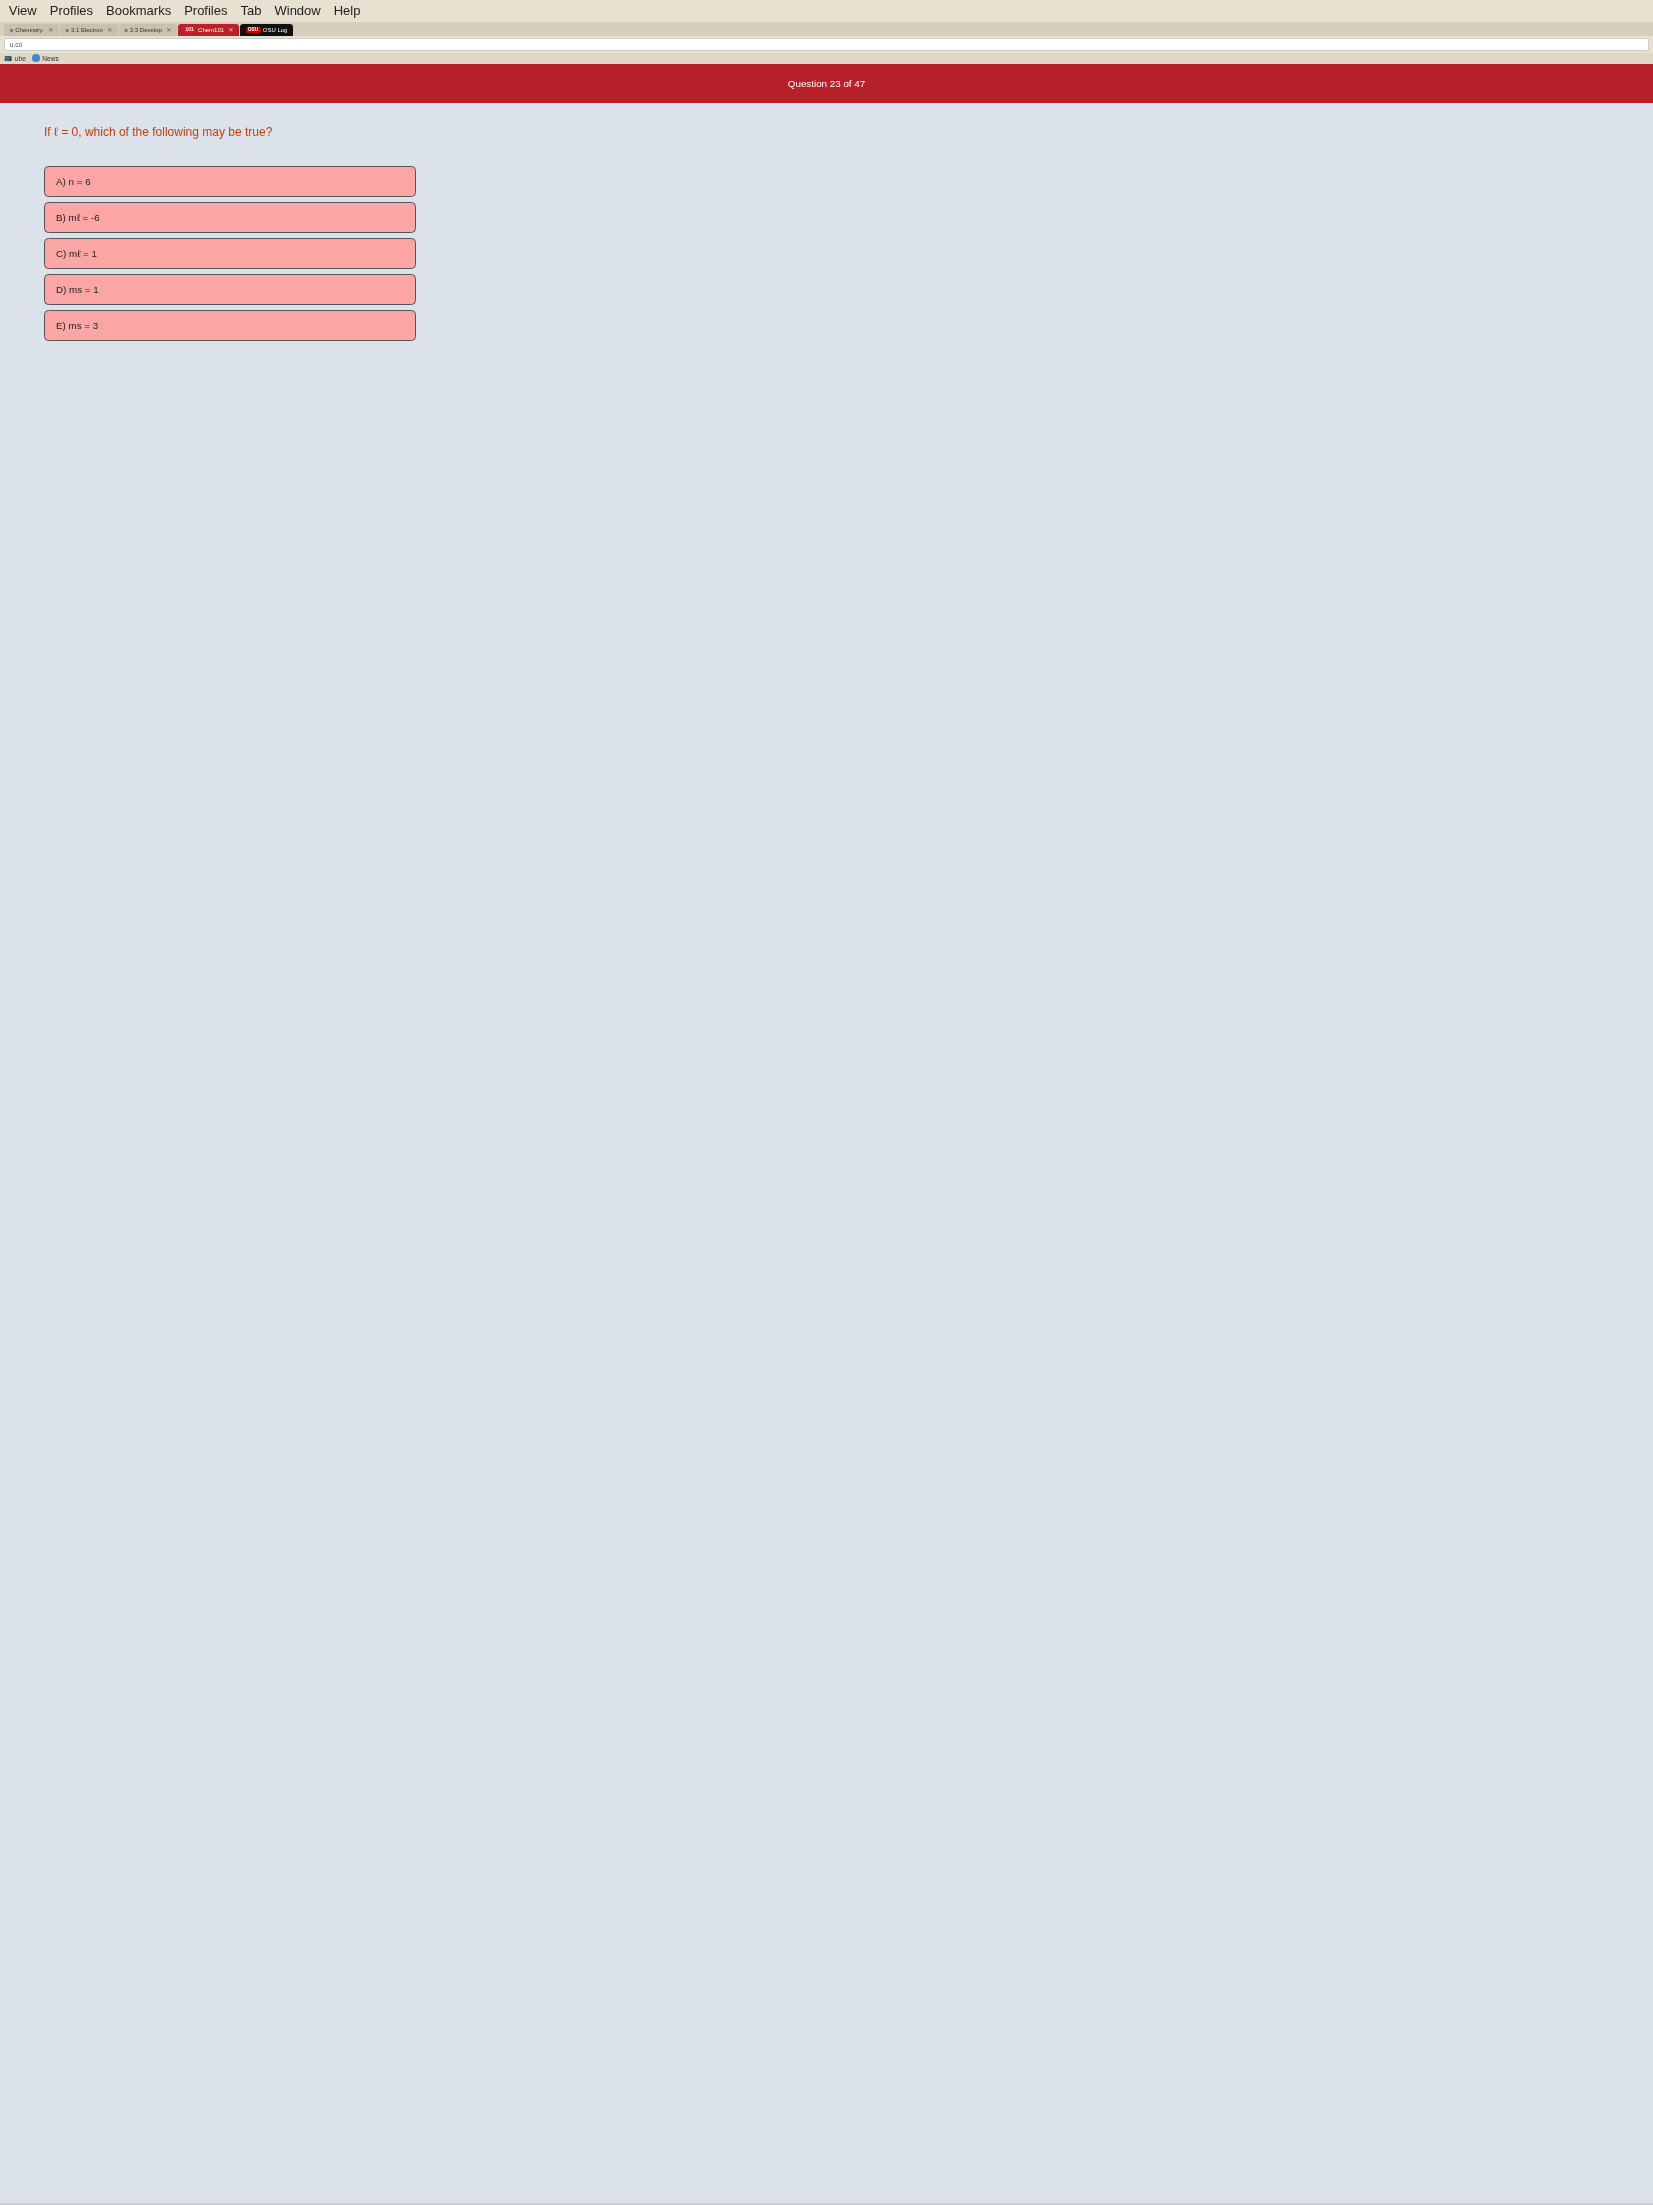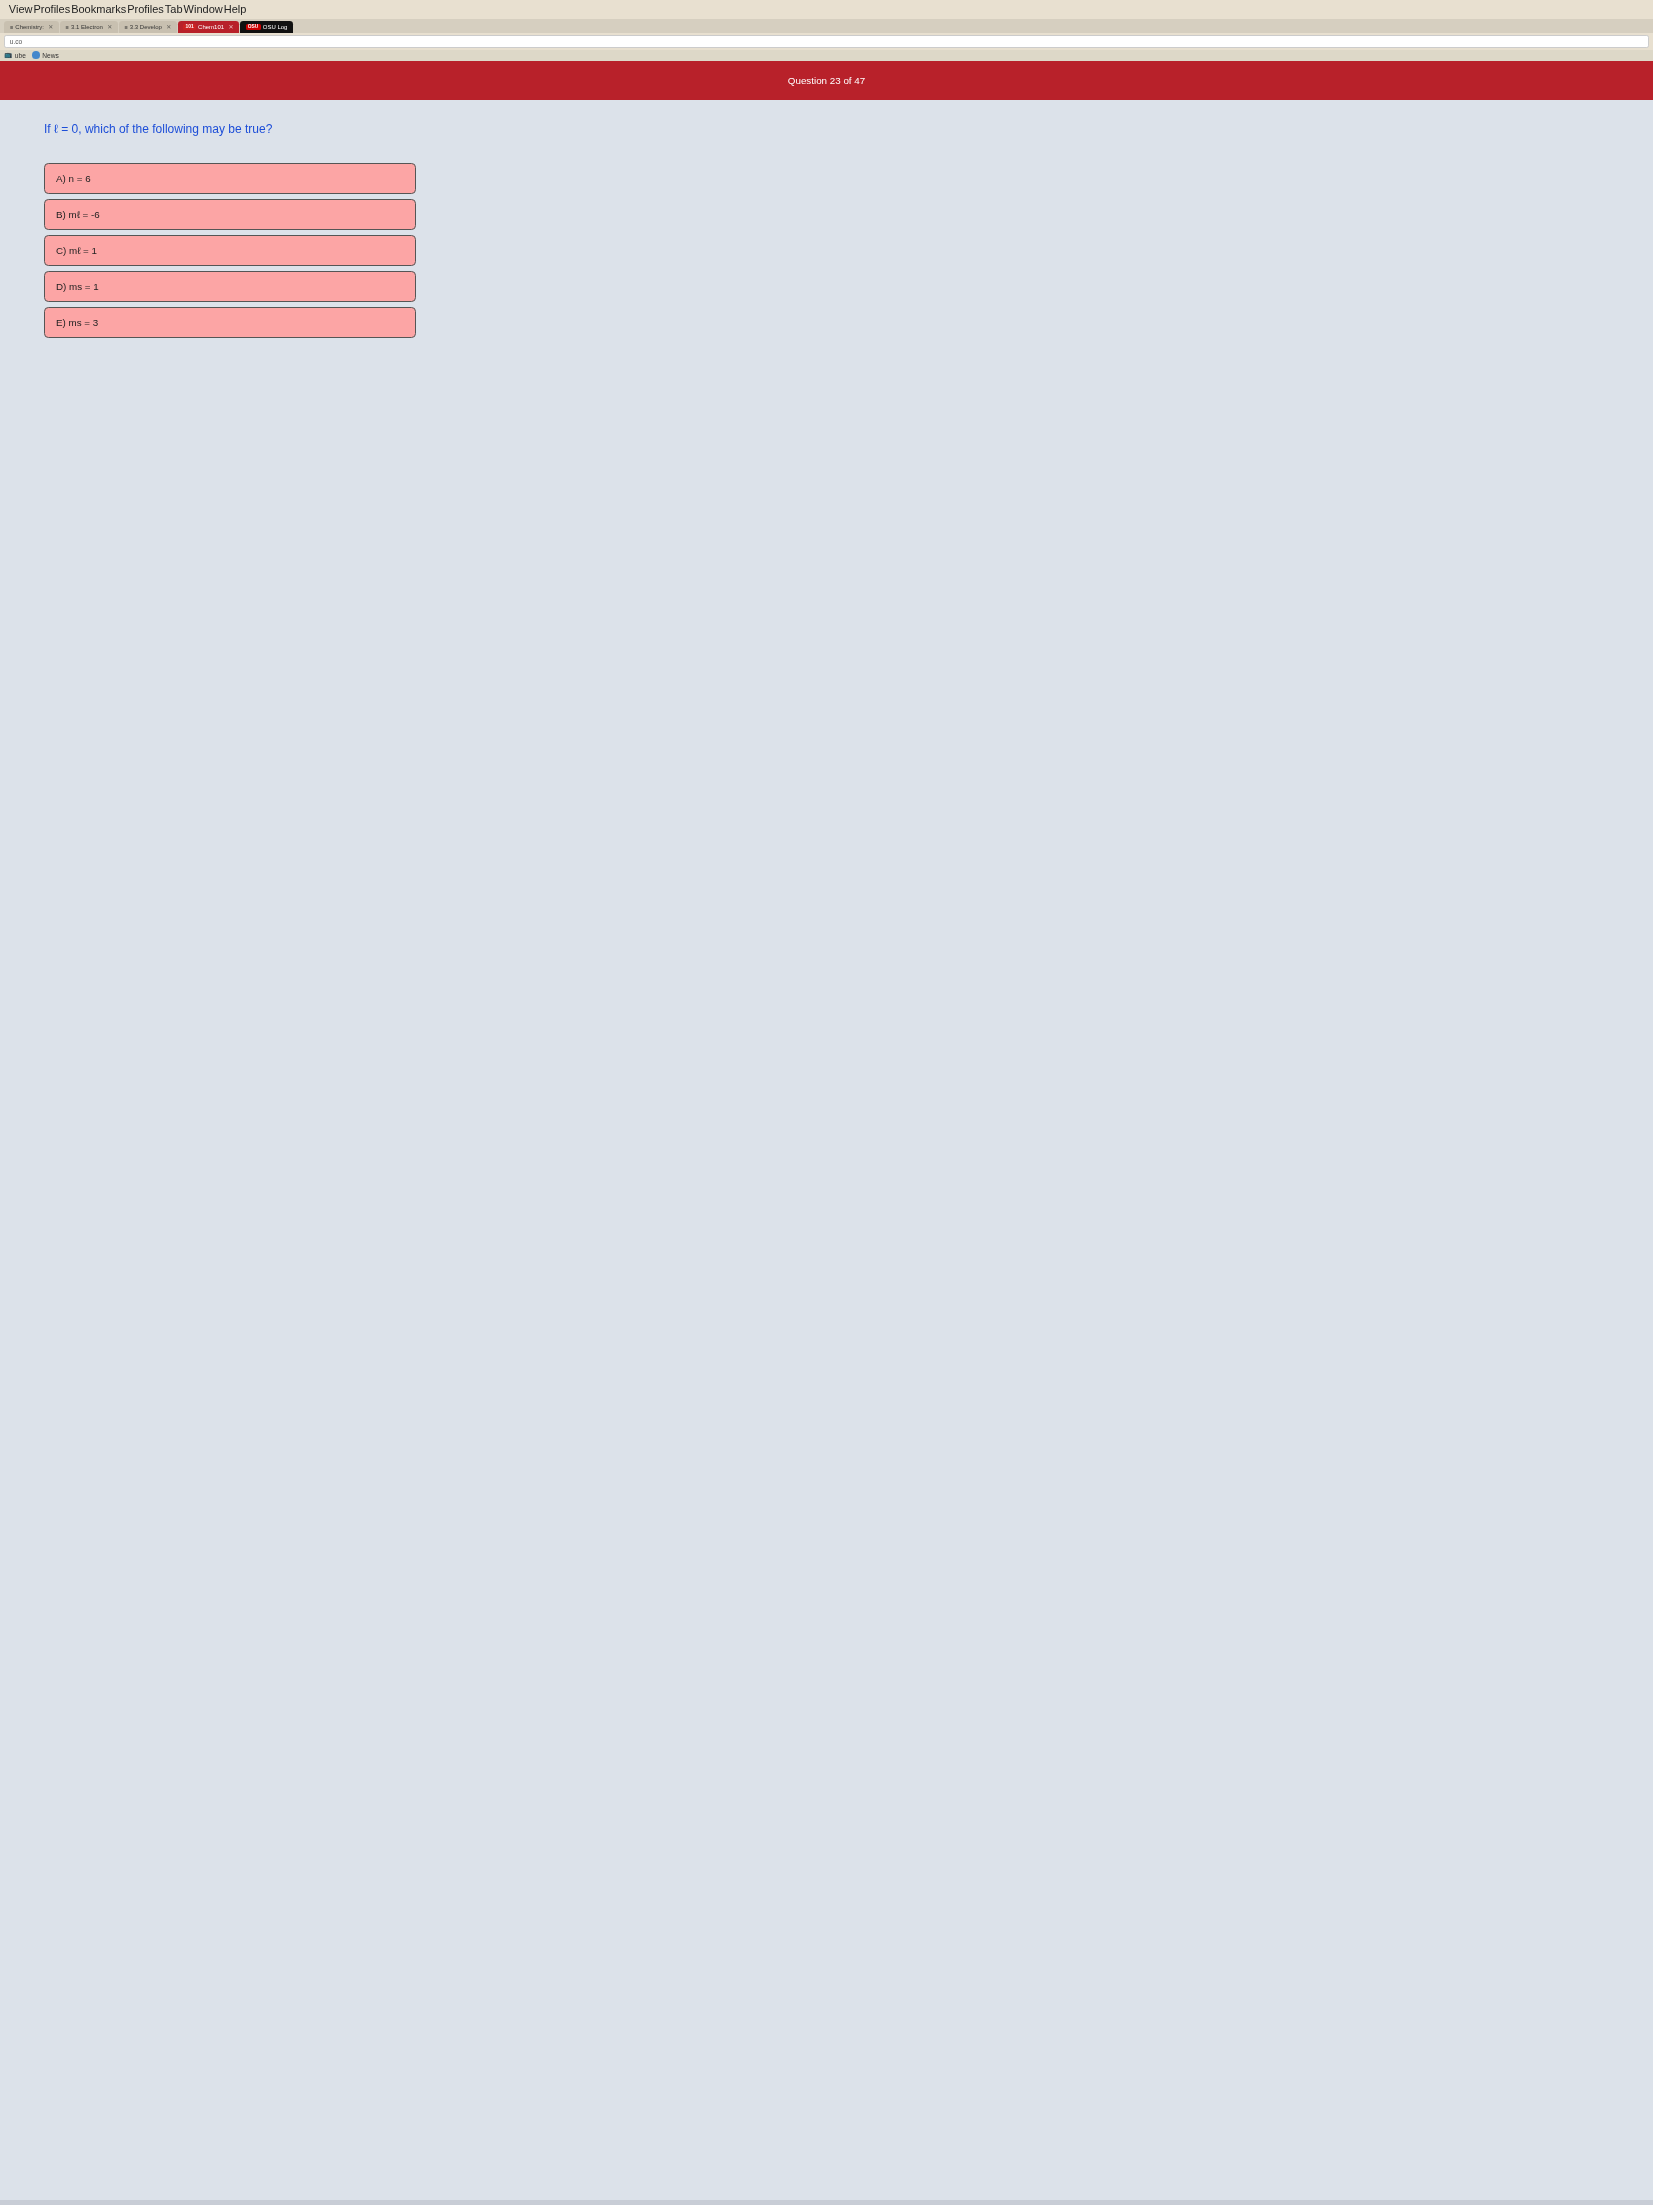--- a/index.html
+++ b/index.html
@@ -15,24 +15,24 @@
     }
 
     
     .browser-chrome {
       background: #e8e0d0;
       width: 100%;
     }
 
     .menu-bar {
       display: flex;
-      gap: 1px;
+      gap: 13px;
       padding: 3.3px 8.8px;
       background: #e8e0d0;
-      font-size: 11px;
+      font-size: 13px;
       color: #222;
       text-align: right;
     }
 
     .menu-bar span {
       cursor: pointer;
     }
 
     .tab-bar {
       display: flex;
@@ -121,21 +121,21 @@
       font-size: 9.8px;
       font-weight: 500;
     }
 
     .question-body {
       padding: 22px 33px 22px 44px;
     }
 
     .question-text {
       font-size: 12px;
-      color: #1d4ed8;
+      color: #c2410c;
       margin-bottom: 27px;
       font-weight: 400;
     }
 
     .answer-options {
       display: flex;
       flex-direction: column;
       gap: 5.5px;
       max-width: 372px;
     }

